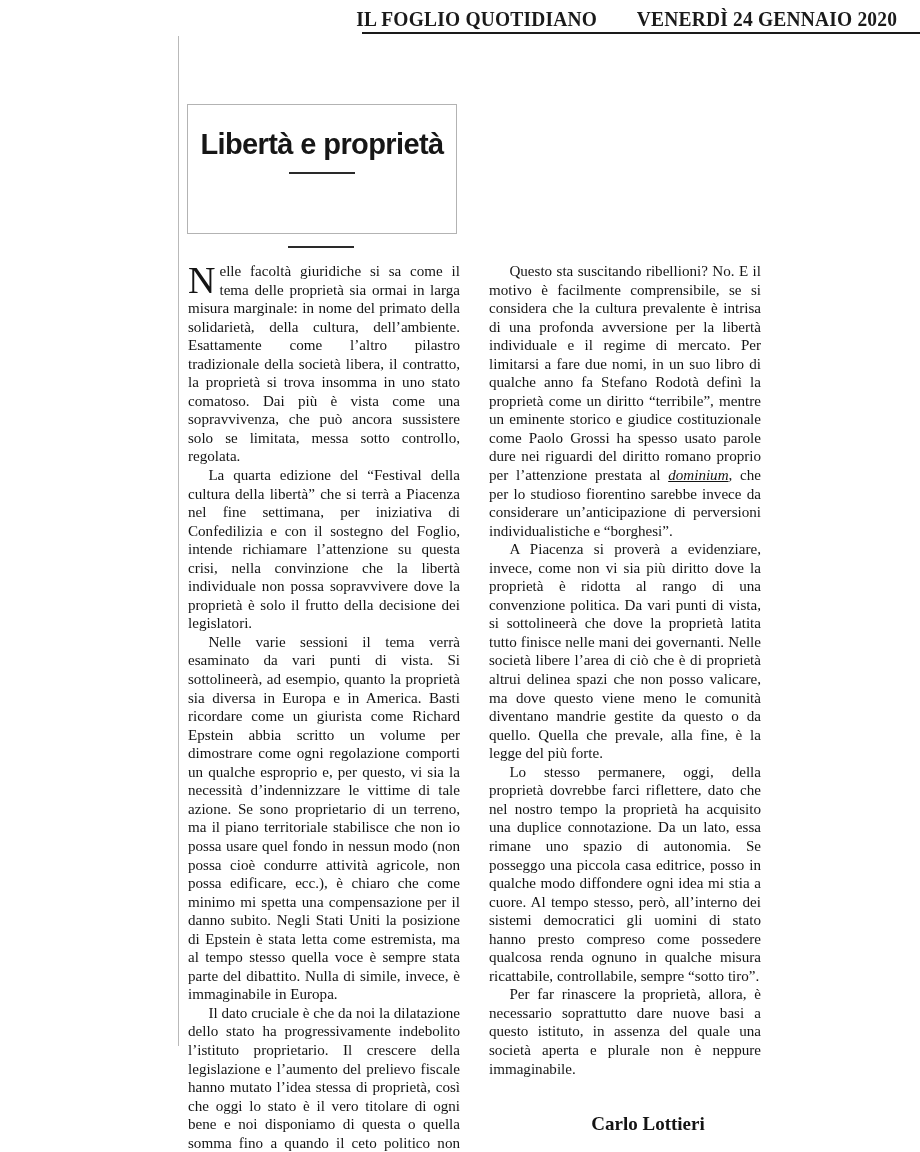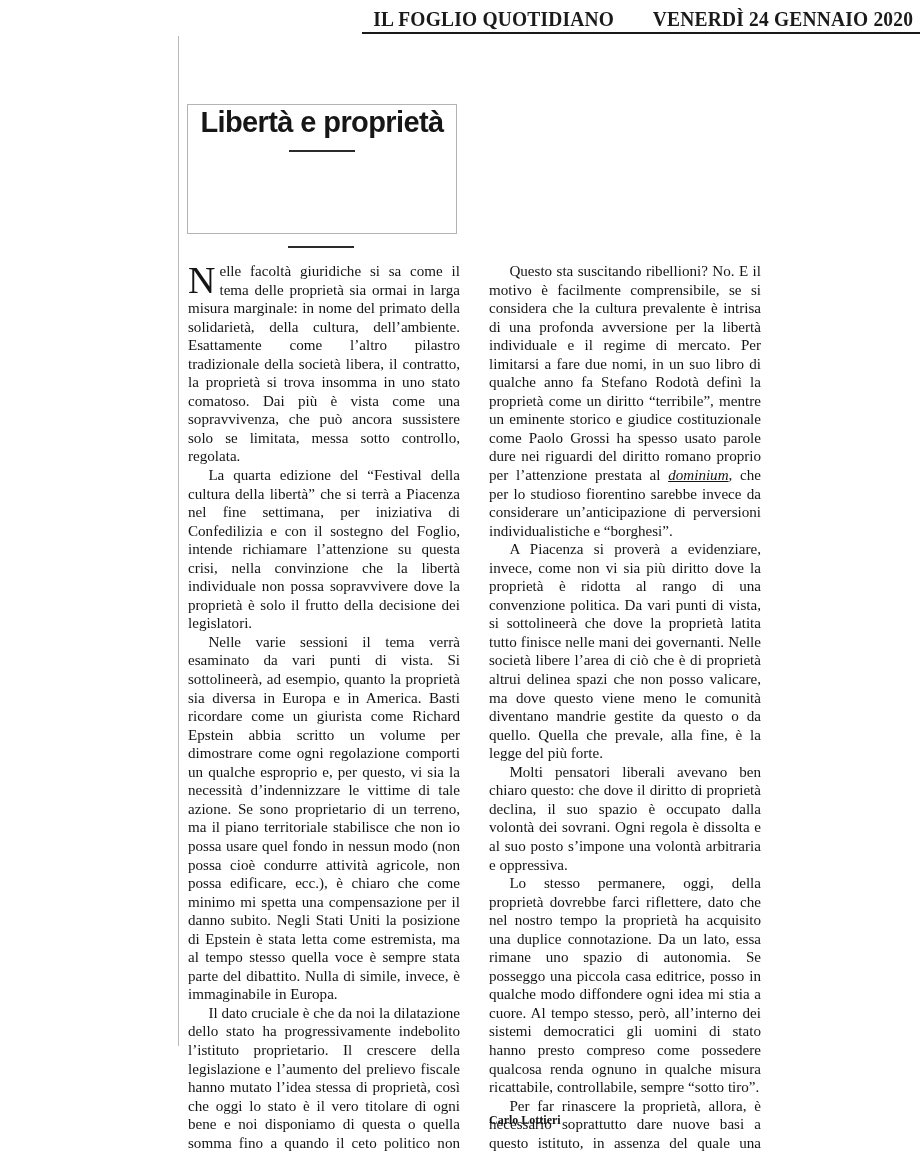--- a/index.html
+++ b/index.html
@@ -19,24 +19,24 @@
   
   #masthead {
     position: absolute;
     left: 0;
     top: 8px;
     width: 920px;
     height: 28px;
   }
   #masthead-inner {
     position: absolute;
-    right: 0px;
+    right: 8px;
     top: 0;
     width: 570px;
-    text-align: right;
+    text-align: center;
     white-space: nowrap;
   }
   .masthead-title {
     font-family: "Liberation Serif", serif;
     font-weight: bold;
     font-size: 20.5px;
     letter-spacing: 0.2px;
     display: inline-block;
     transform: scaleX(0.95);
     transform-origin: center;
@@ -80,21 +80,21 @@
     border: 1px solid #b3b3b3;
     box-sizing: border-box;
     background: #ffffff;
     text-align: center;
   }
   #headline {
     font-family: "Liberation Sans", sans-serif;
     font-weight: bold;
     font-size: 29px;
     letter-spacing: -0.6px;
-    margin-top: 2px;
+    margin-top: 24px;
     line-height: 1.05;
     color: #161616;
   }
   #headline-rule {
     width: 66px;
     height: 1.5px;
     background: #2a2a2a;
     margin: 13px auto 10px auto;
   }
   #subhead {
@@ -143,27 +143,27 @@
     font-size: 38px;
     line-height: 31px;
     font-weight: normal;
     padding: 2px 4px 0 0;
     margin-top: 1px;
   }
   .ital { font-style: italic; text-decoration: underline; }
 
   #byline {
     position: absolute;
-    left: 489px;
+    left: 512px;
     top: 1113px;
     width: 272px;
-    text-align: left;
+    text-align: center;
     font-family: "Liberation Serif", serif;
     font-weight: bold;
-    font-size: 12px;
+    font-size: 19px;
     color: #141414;
   }
 </style>
 </head>
 <body>
 
 <div id="masthead">
   <div id="masthead-inner">
     <span class="masthead-title">IL FOGLIO QUOTIDIANO</span><span class="masthead-date">VENERDÌ 24 GENNAIO 2020</span>
   </div>
@@ -181,18 +181,17 @@
 <div id="col-1" class="column">
   <p class="first"><span class="drop-cap">N</span><span>elle facoltà giuridiche si sa come il tema delle proprietà sia ormai in larga misura marginale: in nome del primato della solidarietà, della cultura, dell’ambiente. Esattamente come l’altro pilastro tradizionale della società libera, il contratto, la proprietà si trova insomma in uno stato comatoso. Dai più è vista come una sopravvivenza, che può ancora sussistere solo se limitata, messa sotto controllo, regolata.</span></p>
   <p>La quarta edizione del “Festival della cultura della libertà” che si terrà a Piacenza nel fine settimana, per iniziativa di Confedilizia e con il sostegno del Foglio, intende richiamare l’attenzione su questa crisi, nella convinzione che la libertà individuale non possa sopravvivere dove la proprietà è solo il frutto della decisione dei legislatori.</p>
   <p>Nelle varie sessioni il tema verrà esaminato da vari punti di vista. Si sottolineerà, ad esempio, quanto la proprietà sia diversa in Europa e in America. Basti ricordare come un giurista come Richard Epstein abbia scritto un volume per dimostrare come ogni regolazione comporti un qualche esproprio e, per questo, vi sia la necessità d’indennizzare le vittime di tale azione. Se sono proprietario di un terreno, ma il piano territoriale stabilisce che non io possa usare quel fondo in nessun modo (non possa cioè condurre attività agricole, non possa edificare, ecc.), è chiaro che come minimo mi spetta una compensazione per il danno subito. Negli Stati Uniti la posizione di Epstein è stata letta come estremista, ma al tempo stesso quella voce è sempre stata parte del dibattito. Nulla di simile, invece, è immaginabile in Europa.</p>
   <p>Il dato cruciale è che da noi la dilatazione dello stato ha progressivamente indebolito l’istituto proprietario. Il crescere della legislazione e l’aumento del prelievo fiscale hanno mutato l’idea stessa di proprietà, così che oggi lo stato è il vero titolare di ogni bene e noi disponiamo di questa o quella somma fino a quando il ceto politico non decide che le cose devono andare altrimenti.</p>
 </div>
 
 <div id="col-2" class="column">
   <p><span>Questo sta suscitando ribellioni? No. E il motivo è facilmente comprensibile, se si considera che la cultura prevalente è intrisa di una profonda avversione per la libertà individuale e il regime di mercato. Per limitarsi a fare due nomi, in un suo libro di qualche anno fa Stefano Rodotà definì la proprietà come un diritto “terribile”, mentre un eminente storico e giudice costituzionale come Paolo Grossi ha spesso usato parole dure nei riguardi del diritto romano proprio per l’attenzione prestata al </span><span class="ital">dominium</span><span>, che per lo studioso fiorentino sarebbe invece da considerare un’anticipazione di perversioni individualistiche e “borghesi”.</span></p>
   <p>A Piacenza si proverà a evidenziare, invece, come non vi sia più diritto dove la proprietà è ridotta al rango di una convenzione politica. Da vari punti di vista, si sottolineerà che dove la proprietà latita tutto finisce nelle mani dei governanti. Nelle società libere l’area di ciò che è di proprietà altrui delinea spazi che non posso valicare, ma dove questo viene meno le comunità diventano mandrie gestite da questo o da quello. Quella che prevale, alla fine, è la legge del più forte.</p>
-  <p>Molti pensatori liberali avevano ben chiaro questo: che dove il diritto di proprietà declina, il suo spazio è occupato dalla volontà dei sovrani. Ogni regola è dissolta e al suo posto s’impone una volontà arbitraria e oppressiva.</p>
   <p>Lo stesso permanere, oggi, della proprietà dovrebbe farci riflettere, dato che nel nostro tempo la proprietà ha acquisito una duplice connotazione. Da un lato, essa rimane uno spazio di autonomia. Se posseggo una piccola casa editrice, posso in qualche modo diffondere ogni idea mi stia a cuore. Al tempo stesso, però, all’interno dei sistemi democratici gli uomini di stato hanno presto compreso come possedere qualcosa renda ognuno in qualche misura ricattabile, controllabile, sempre “sotto tiro”.</p>
   <p>Per far rinascere la proprietà, allora, è necessario soprattutto dare nuove basi a questo istituto, in assenza del quale una società aperta e plurale non è neppure immaginabile.</p>
 </div>
 
 <div id="byline">Carlo Lottieri</div>
 
 </body></html>

